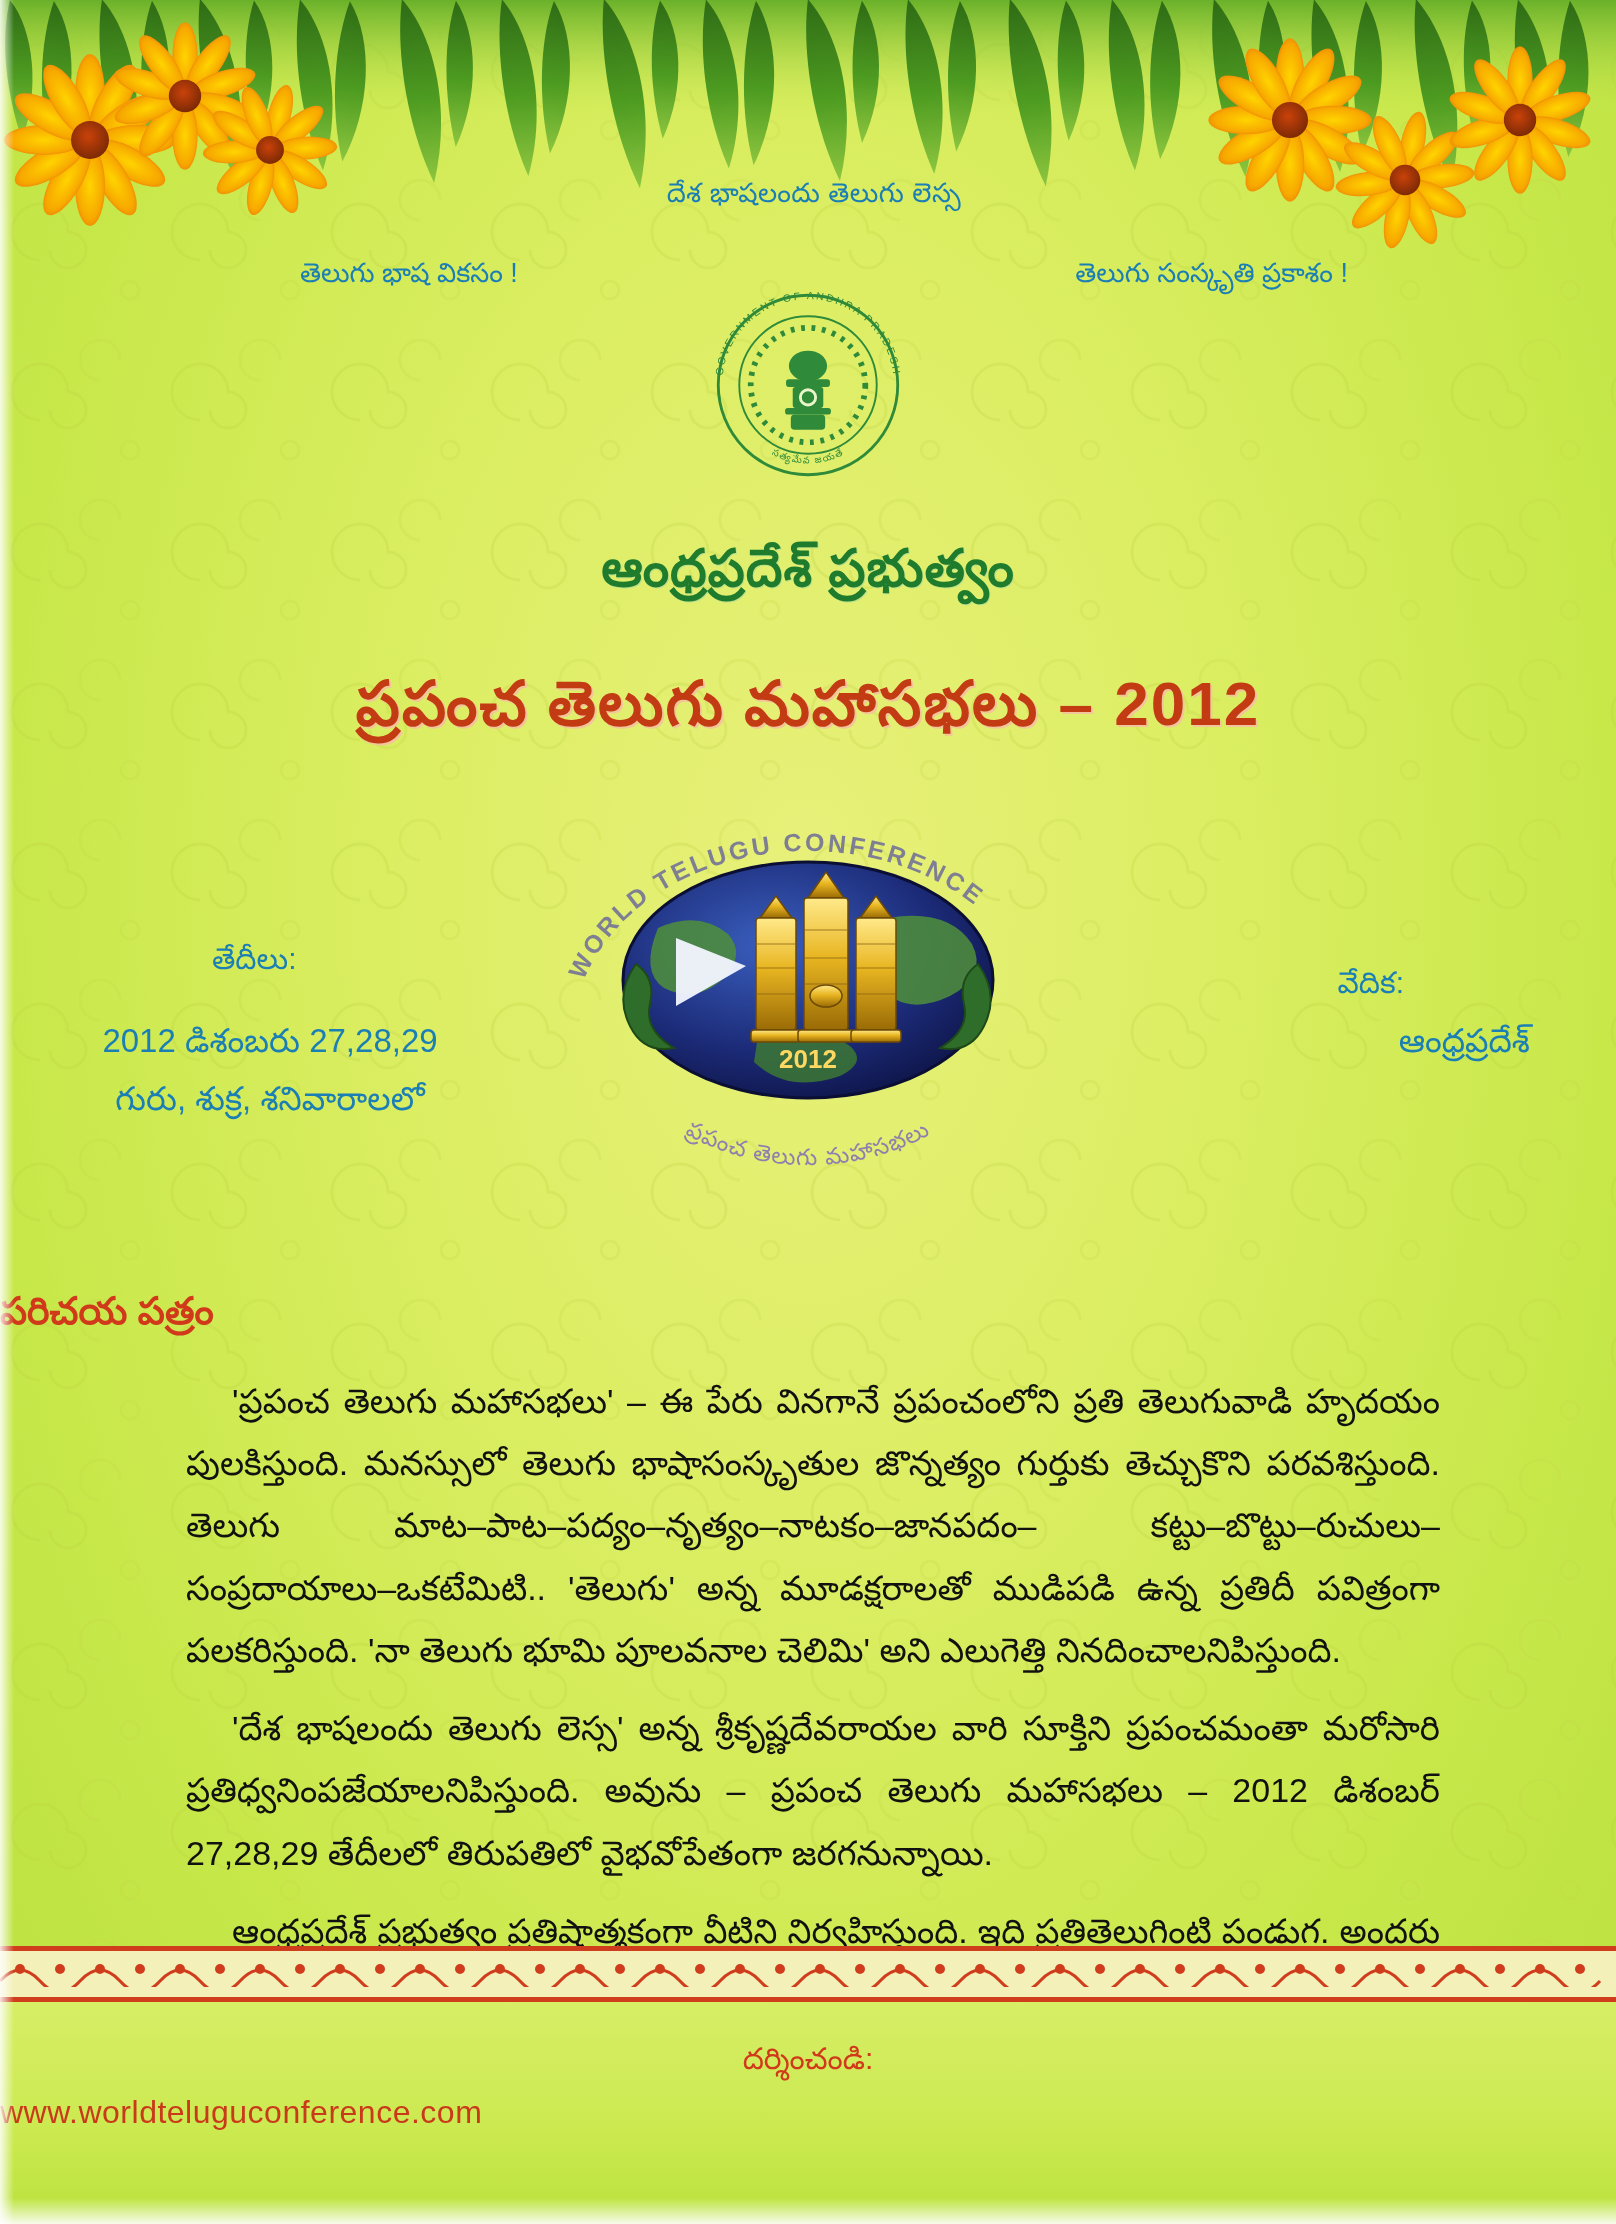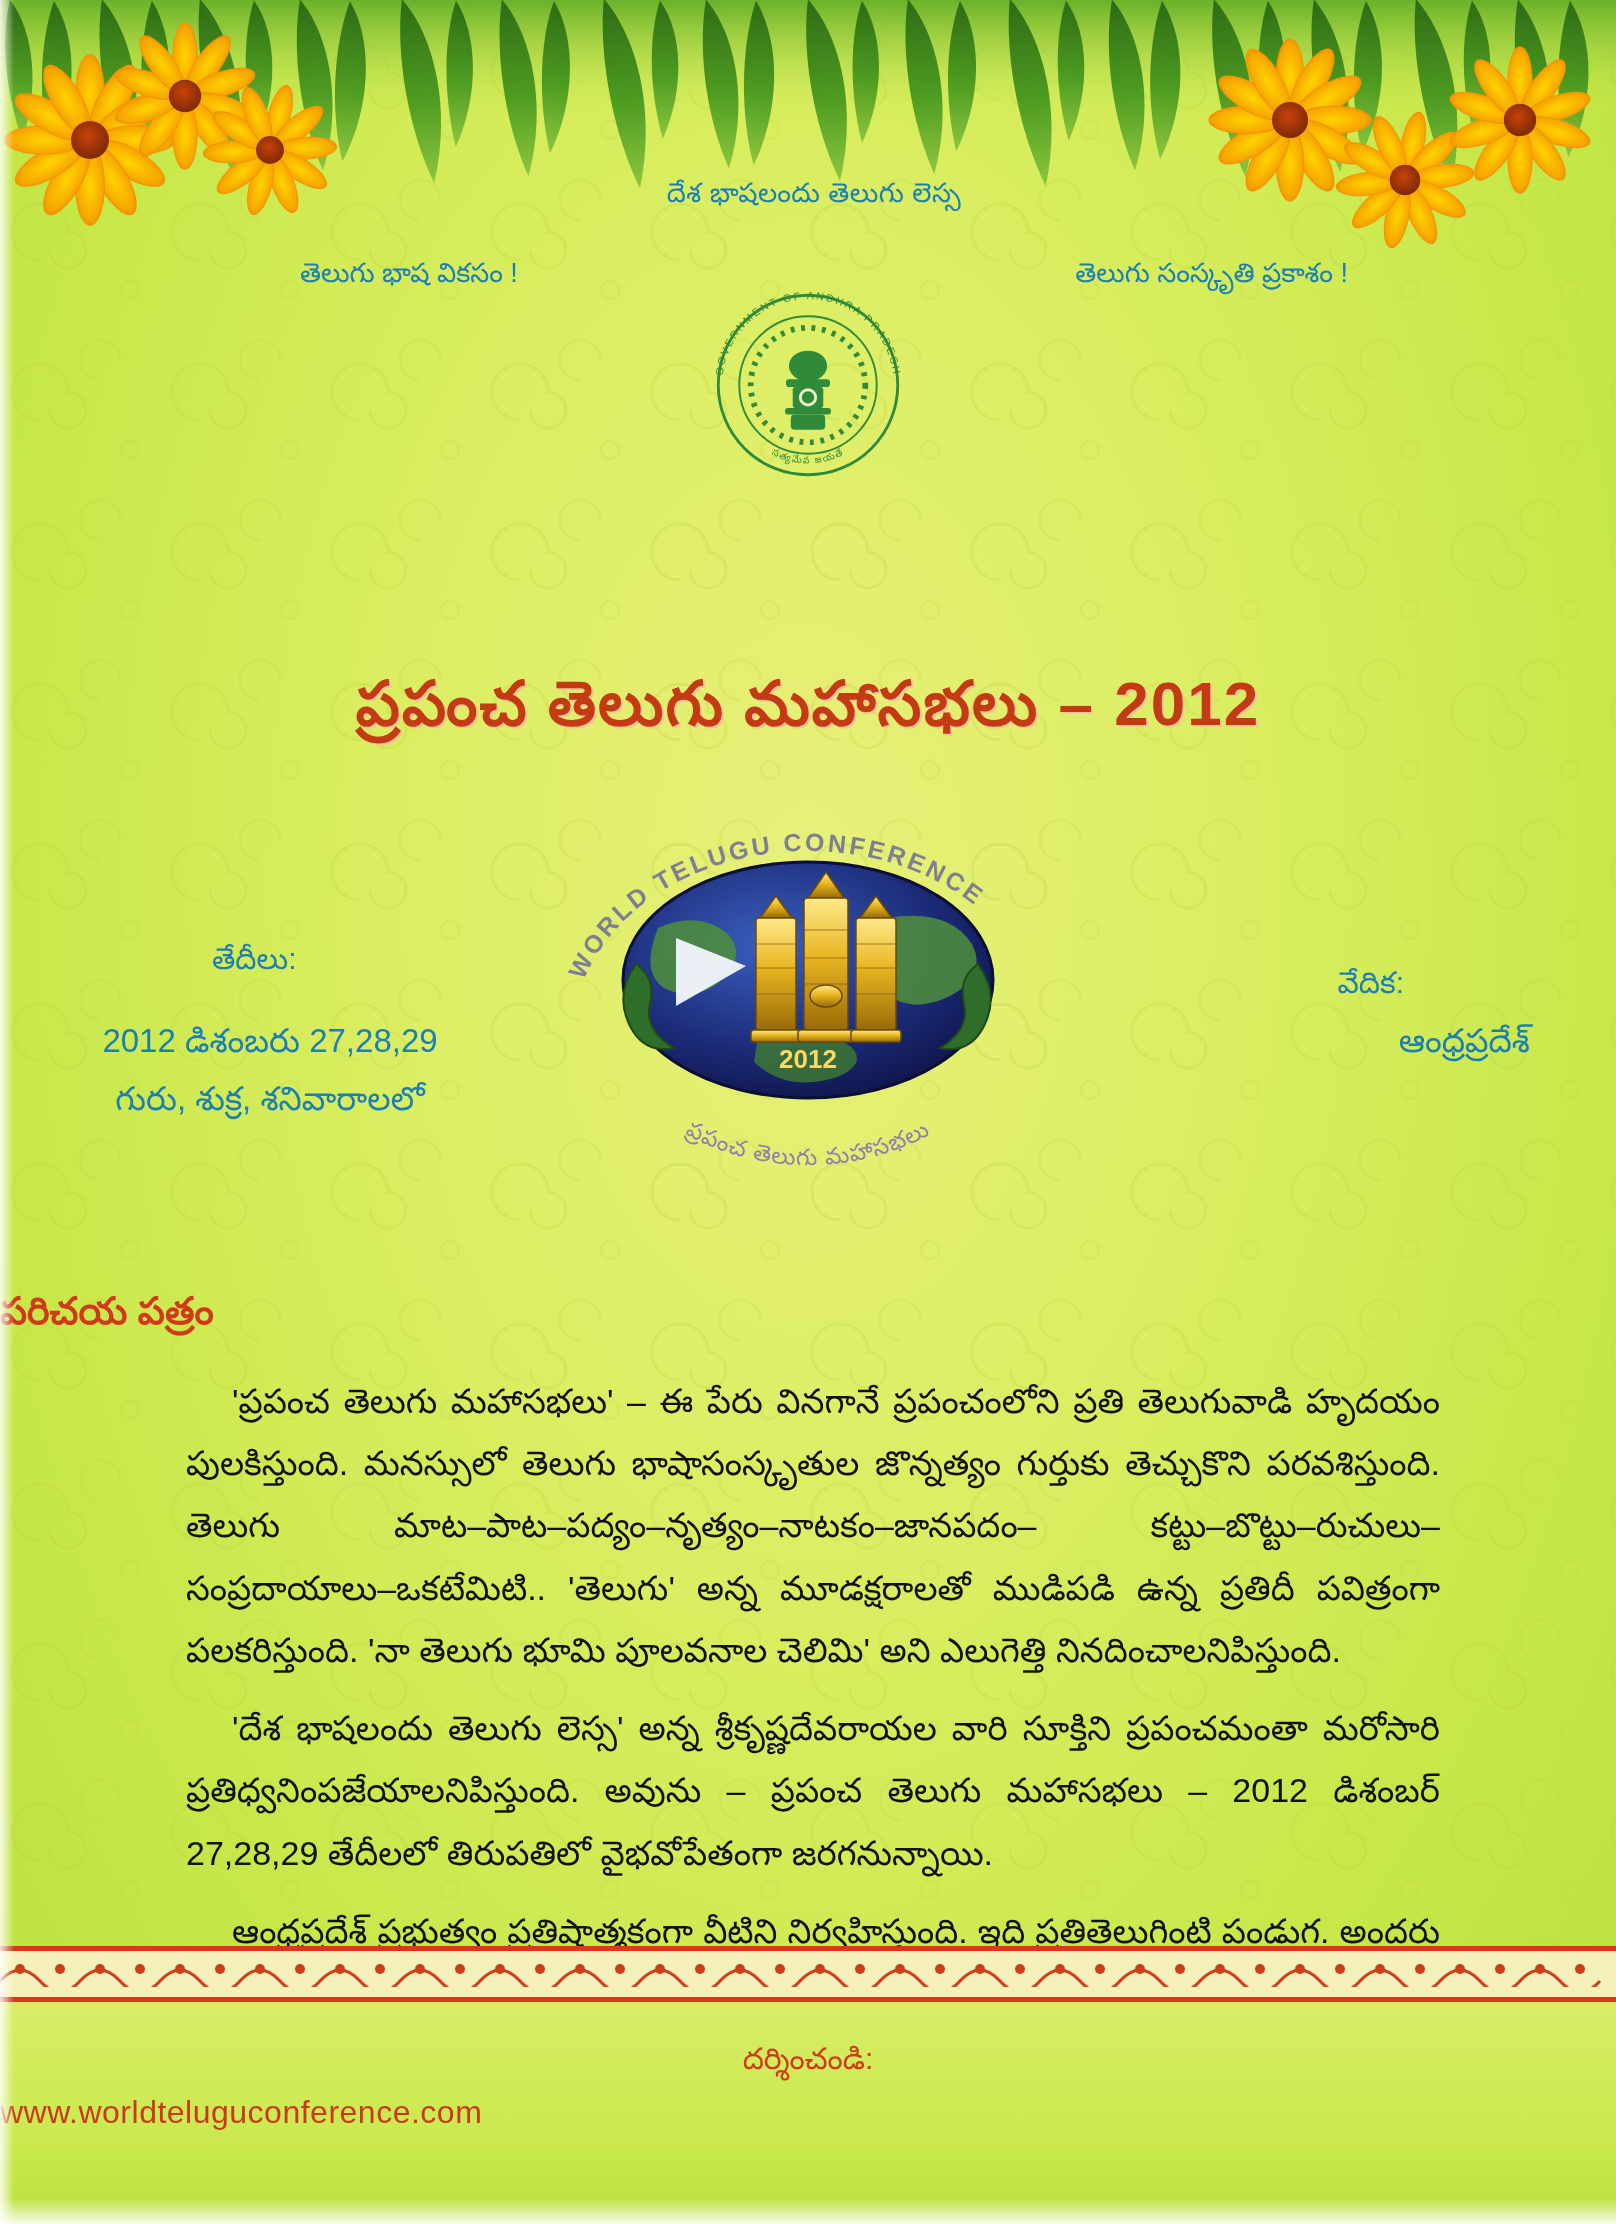--- a/index.html
+++ b/index.html
@@ -585,20 +585,21 @@
     <g fill="#2f8a3a" transform="translate(110,118)">
       <ellipse cx="0" cy="-28" rx="20" ry="16"></ellipse>
       <rect x="-23" y="-14" width="46" height="8" rx="3"></rect>
       <rect x="-16" y="-6" width="32" height="22" rx="3"></rect>
       <circle cx="0" cy="5" r="8" fill="none" stroke="#e9f6c9" stroke-width="3"></circle>
       <rect x="-24" y="16" width="48" height="7" rx="3"></rect>
       <rect x="-18" y="23" width="36" height="16" rx="4"></rect>
     </g>
   </svg>
 
+  <div id="govt-title">ఆంధ్రప్రదేశ్ ప్రభుత్వం</div>
   <div id="event-title">ప్రపంచ తెలుగు మహాసభలు – 2012</div>
 
   <svg id="logo-wrap" viewBox="0 0 600 400">
     <defs>
       <radialGradient id="globeg" cx="40%" cy="35%" r="75%">
         <stop offset="0%" stop-color="#3a5fbe"></stop>
         <stop offset="60%" stop-color="#1c2b78"></stop>
         <stop offset="100%" stop-color="#0c1140"></stop>
       </radialGradient>
       <linearGradient id="goldg" x1="0" y1="0" x2="0" y2="1">

